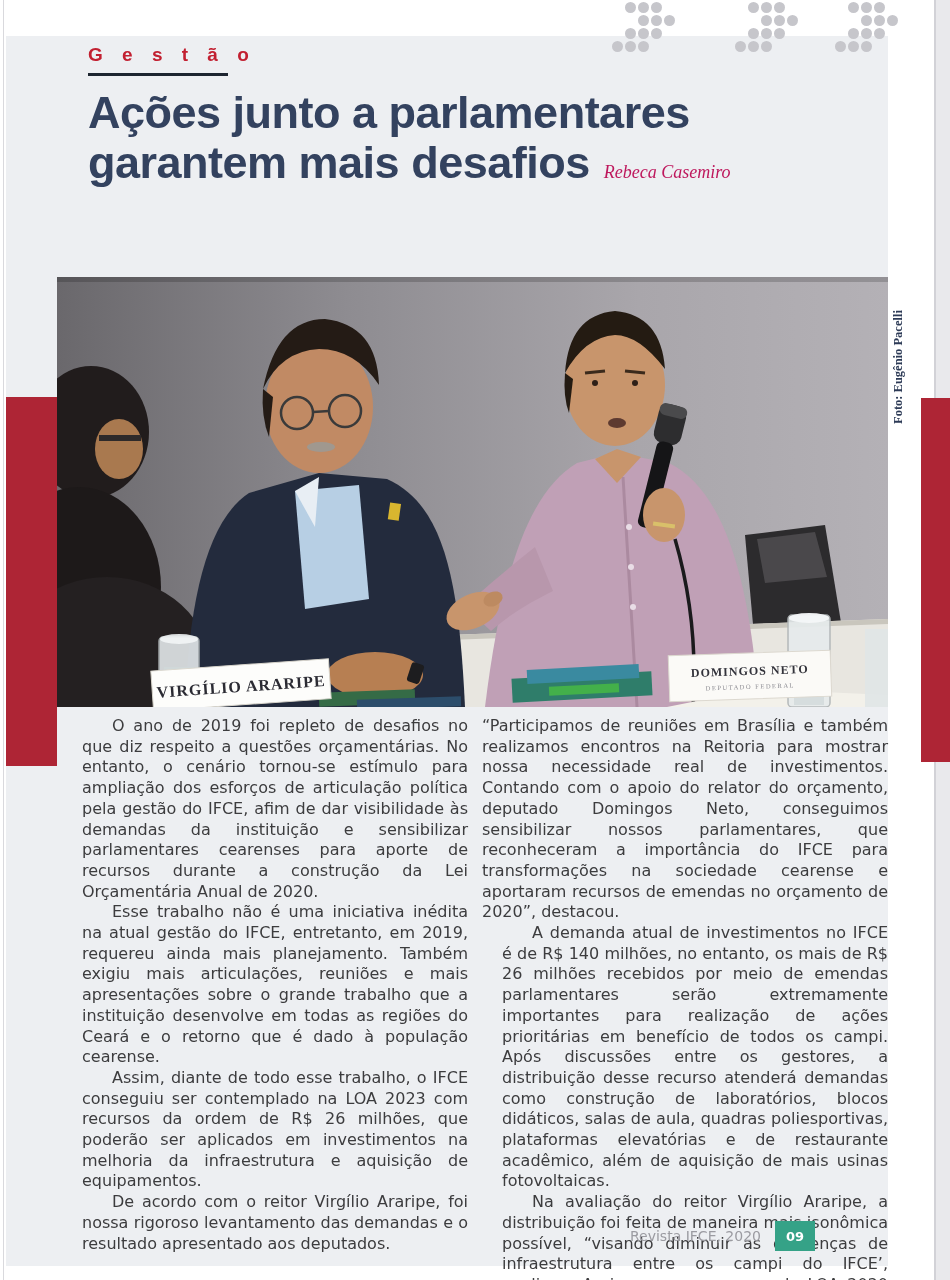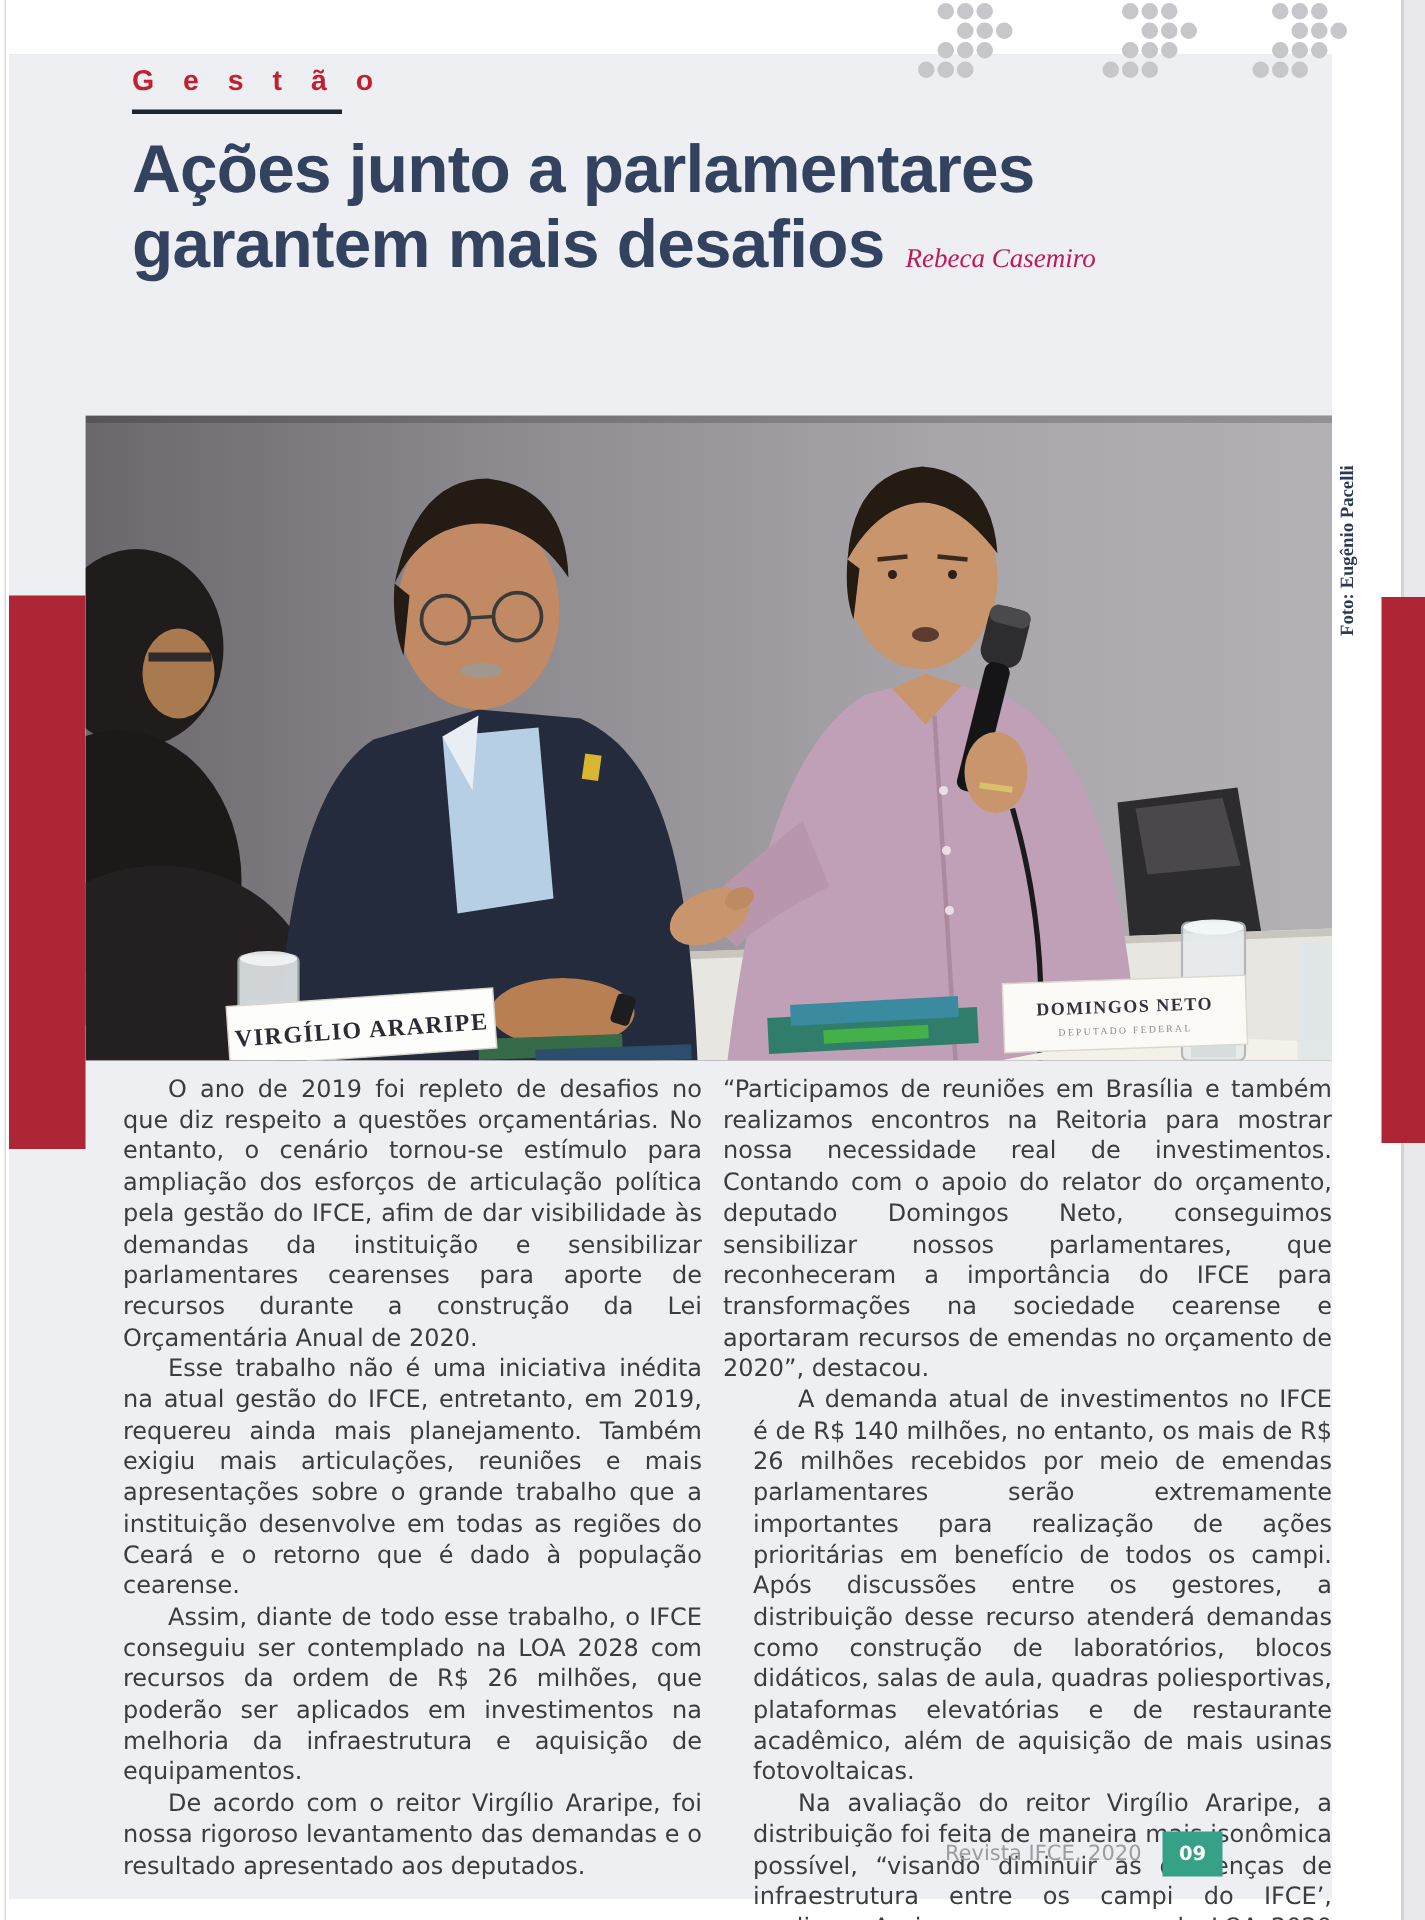--- a/index.html
+++ b/index.html
@@ -247,21 +247,21 @@
     </g>
   </svg>
 </div>
 
 <div class="photo-credit">Foto: Eugênio Pacelli</div>
 
 <div class="article">
   <div class="col">
     <p class="ind">O ano de 2019 foi repleto de desafios no que diz respeito a questões orçamentárias. No entanto, o cenário tornou-se estímulo para ampliação dos esforços de articulação política pela gestão do IFCE, afim de dar visibilidade às demandas da instituição e sensibilizar parlamentares cearenses para aporte de recursos durante a construção da Lei Orçamentária Anual de 2020.</p>
     <p class="ind">Esse trabalho não é uma iniciativa inédita na atual gestão do IFCE, entretanto, em 2019, requereu ainda mais planejamento. Também exigiu mais articulações, reuniões e mais apresentações sobre o grande trabalho que a instituição desenvolve em todas as regiões do Ceará e o retorno que é dado à população cearense.</p>
-    <p class="ind">Assim, diante de todo esse trabalho, o IFCE conseguiu ser contemplado na LOA 2028 com recursos da ordem de R$ 26 milhões, que poderão ser aplicados em investimentos na melhoria da infraestrutura e aquisição de equipamentos.</p>
+    <p class="ind">Assim, diante de todo esse trabalho, o IFCE conseguiu ser contemplado na LOA 2023 com recursos da ordem de R$ 26 milhões, que poderão ser aplicados em investimentos na melhoria da infraestrutura e aquisição de equipamentos.</p>
     <p class="ind">De acordo com o reitor Virgílio Araripe, foi nossa rigoroso levantamento das demandas e o resultado apresentado aos deputados.</p>
   </div>
   <div class="col">
     <p>“Participamos de reuniões em Brasília e também realizamos encontros na Reitoria para mostrar nossa necessidade real de investimentos. Contando com o apoio do relator do orçamento, deputado Domingos Neto, conseguimos sensibilizar nossos parlamentares, que reconheceram a importância do IFCE para transformações na sociedade cearense e aportaram recursos de emendas no orçamento de 2020”, destacou.</p>
     <p class="ind">A demanda atual de investimentos no IFCE é de R$ 140 milhões, no entanto, os mais de R$ 26 milhões recebidos por meio de emendas parlamentares serão extremamente importantes para realização de ações prioritárias em benefício de todos os campi. Após discussões entre os gestores, a distribuição desse recurso atenderá demandas como construção de laboratórios, blocos didáticos, salas de aula, quadras poliesportivas, plataformas elevatórias e de restaurante acadêmico, além de aquisição de mais usinas fotovoltaicas.</p>
     <p class="ind">Na avaliação do reitor Virgílio Araripe, a distribuição foi feita de maneira mais isonômica possível, “visando diminuir as diferenças de infraestrutura entre os campi do IFCE’, explicou. Assim que os recursos da LOA 2020 estiverem disponíveis, a Pró-reitoria de Administração e Planejamento iniciará os processos licitatórios.</p>
   </div>
 </div>
 
 <div class="footer">

